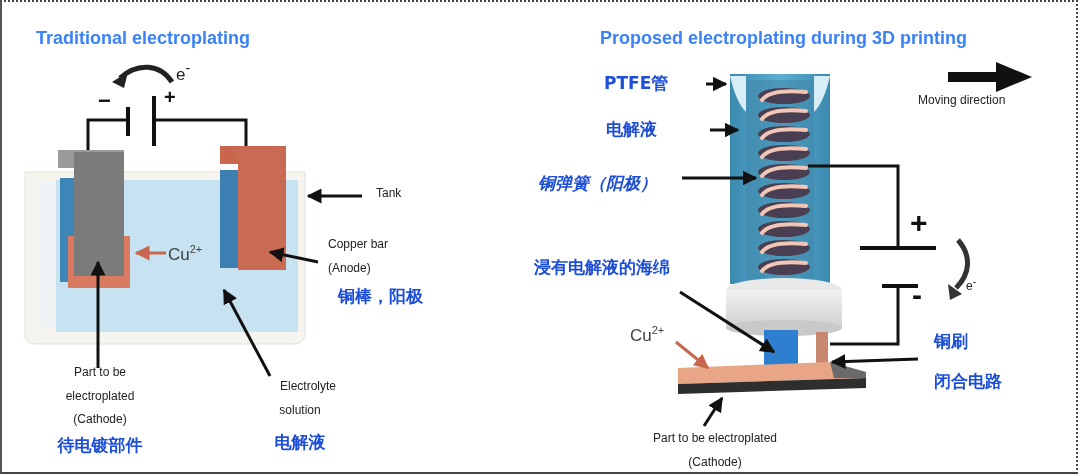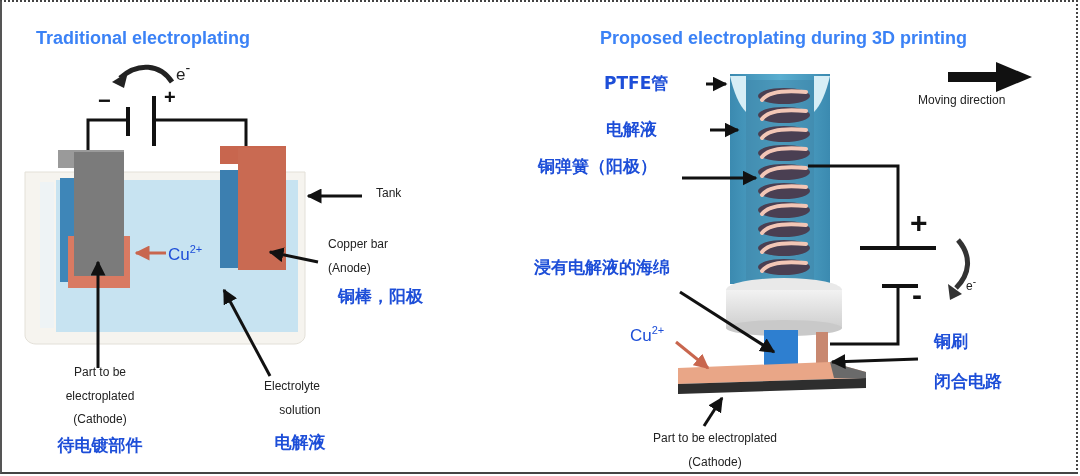--- a/index.html
+++ b/index.html
@@ -6,21 +6,21 @@
   body { width: 1080px; height: 476px; position: relative; overflow: hidden;
          font-family: "Liberation Sans", "DejaVu Sans", sans-serif; color: #111; }
   .frame { position: absolute; left: 0; top: 0; width: 1078px; height: 474px;
            border-top: 2px dotted #444; border-right: 2px dotted #444;
            border-left: 2px solid #555; border-bottom: 2px solid #444; box-sizing: border-box; }
   svg.dia { position: absolute; left: 0; top: 0; }
   .t { position: absolute; white-space: nowrap; line-height: 1.15; }
   .title { font-weight: bold; font-size: 18px; color: #3b82f6; }
   .lbl { font-size: 12px; color: #222; }
   .cn { font-family: "DejaVu Sans", sans-serif; font-weight: bold; font-size: 17px; color: #1d4ed8; }
-  .cu { font-size: 17px; color: #1d4ed8; }
+  .cu { font-size: 17px; color: #404040; }
   .cu sup { font-size: 11px; }
   .center { text-align: center; }
 </style>
 </head>
 <body>
 
 <div class="frame"></div>
 
 <svg class="dia" width="1080" height="476" viewBox="0 0 1080 476">
   <defs>
@@ -144,28 +144,28 @@
 <div class="t" style="left:164px;top:86px;font-size:20px;font-weight:bold;">+</div>
 <div class="t cu" style="left:168px;top:243px;"><span>Cu</span><sup>2+</sup></div>
 <div class="t lbl" style="left:376px;top:187px;">Tank</div>
 <div class="t lbl" style="left:328px;top:238px;">Copper bar</div>
 <div class="t lbl" style="left:328px;top:262px;">(Anode)</div>
 <div class="t cn" style="left:338px;top:287px;">铜棒，阳极</div>
 <div class="t lbl center" style="left:30px;top:366px;width:140px;">Part to be</div>
 <div class="t lbl center" style="left:30px;top:390px;width:140px;">electroplated</div>
 <div class="t lbl center" style="left:30px;top:413px;width:140px;">(Cathode)</div>
 <div class="t cn center" style="left:30px;top:436px;width:140px;">待电镀部件</div>
-<div class="t lbl center" style="left:232px;top:380px;width:120px;">Electrolyte</div>
+<div class="t lbl center" style="left:248px;top:380px;width:120px;">Electrolyte</div>
 <div class="t lbl center" style="left:240px;top:404px;width:120px;">solution</div>
 <div class="t cn center" style="left:240px;top:433px;width:120px;">电解液</div>
 
 <div class="t title" style="left:600px;top:28px;">Proposed electroplating during 3D printing</div>
 <div class="t cn" style="left:604px;top:74px;">PTFE管</div>
 <div class="t cn" style="left:606px;top:120px;">电解液</div>
-<div class="t cn" style="left:538px;top:157px;">铜弹簧（阳极）</div>
+<div class="t cn" style="left:538px;top:174px;font-style:italic;">铜弹簧（阳极）</div>
 <div class="t cn" style="left:534px;top:258px;">浸有电解液的海绵</div>
 <div class="t lbl" style="left:918px;top:94px;">Moving direction</div>
 <div class="t" style="left:910px;top:206px;font-size:30px;font-weight:bold;">+</div>
 <div class="t" style="left:912px;top:278px;font-size:30px;font-weight:bold;">-</div>
 <div class="t lbl" style="left:966px;top:276px;"><span>e</span><sup>-</sup></div>
 <div class="t cu" style="left:630px;top:324px;"><span>Cu</span><sup>2+</sup></div>
 <div class="t cn" style="left:934px;top:332px;">铜刷</div>
 <div class="t cn" style="left:934px;top:372px;">闭合电路</div>
 <div class="t lbl center" style="left:600px;top:432px;width:230px;">Part to be electroplated</div>
 <div class="t lbl center" style="left:600px;top:456px;width:230px;">(Cathode)</div>

